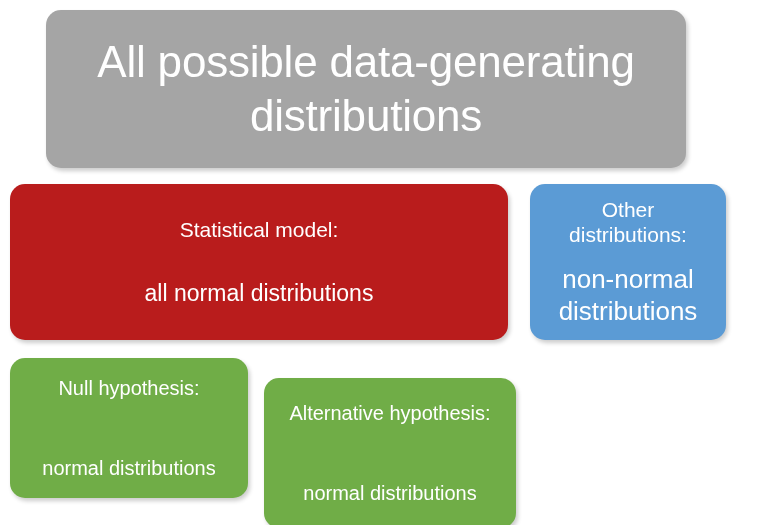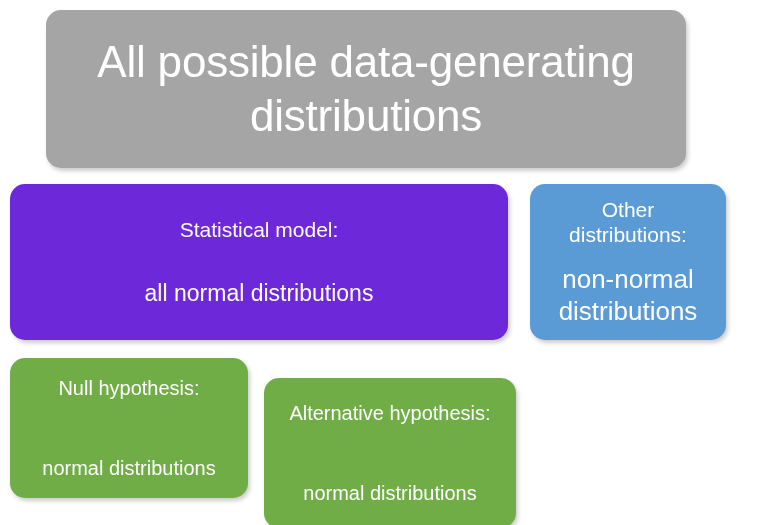--- a/index.html
+++ b/index.html
@@ -103,21 +103,21 @@
 </style>
 </head>
 <body>
 
 <div id="canvas" style="background: rgb(255, 255, 255);">
 
   <div class="box" id="universe-box" style="background: rgb(165, 165, 165); color: rgb(255, 255, 255);">
     <div class="headline">All possible data-generating distributions</div>
   </div>
 
-  <div class="box" id="model-box" style="background: #6d28d9; color: rgb(255, 255, 255); gap: 15px;">
+  <div class="box" id="model-box" style="background: #b91c1c; color: rgb(255, 255, 255); gap: 15px;">
     <div class="line1">Statistical model:</div>
     <div class="line2">all normal distributions</div>
   </div>
 
   <div class="box" id="other-box" style="background: rgb(91, 155, 213); color: rgb(255, 255, 255);">
     <div class="line1">Other distributions:</div>
     <div class="line2">non-normal distributions</div>
   </div>
 
   <div class="box" id="null-box" style="background: rgb(112, 173, 71); color: rgb(255, 255, 255);">

